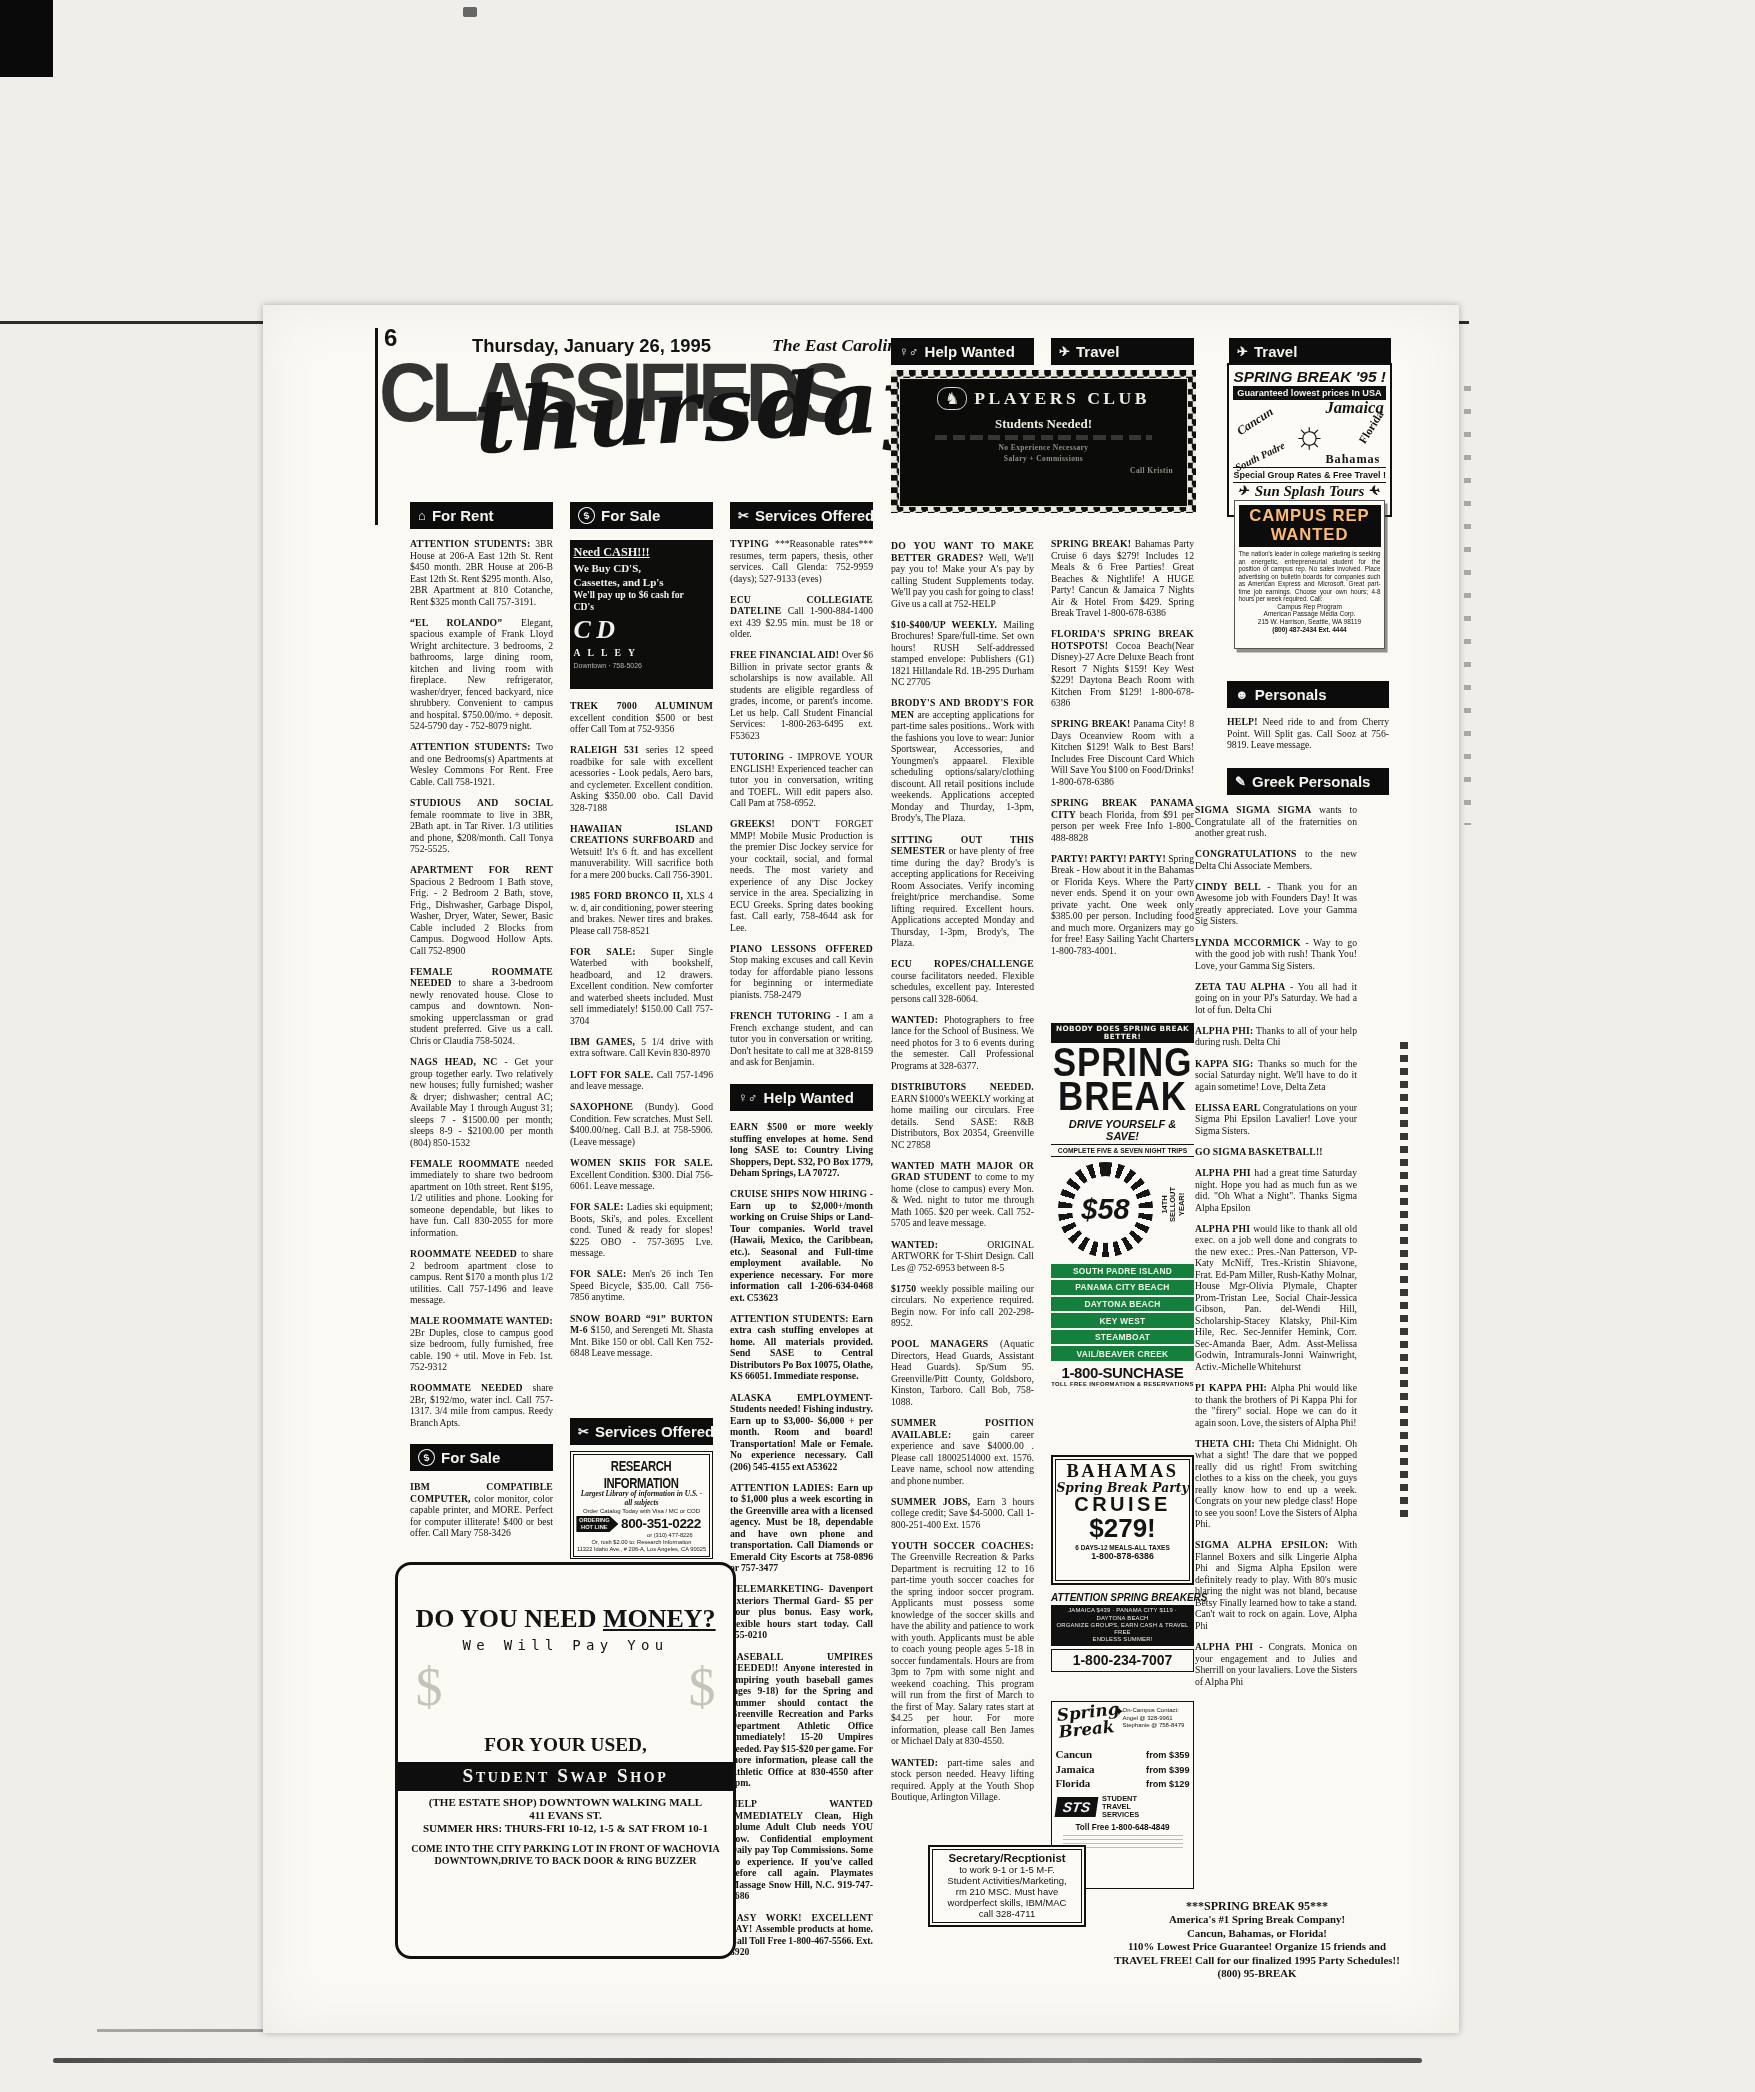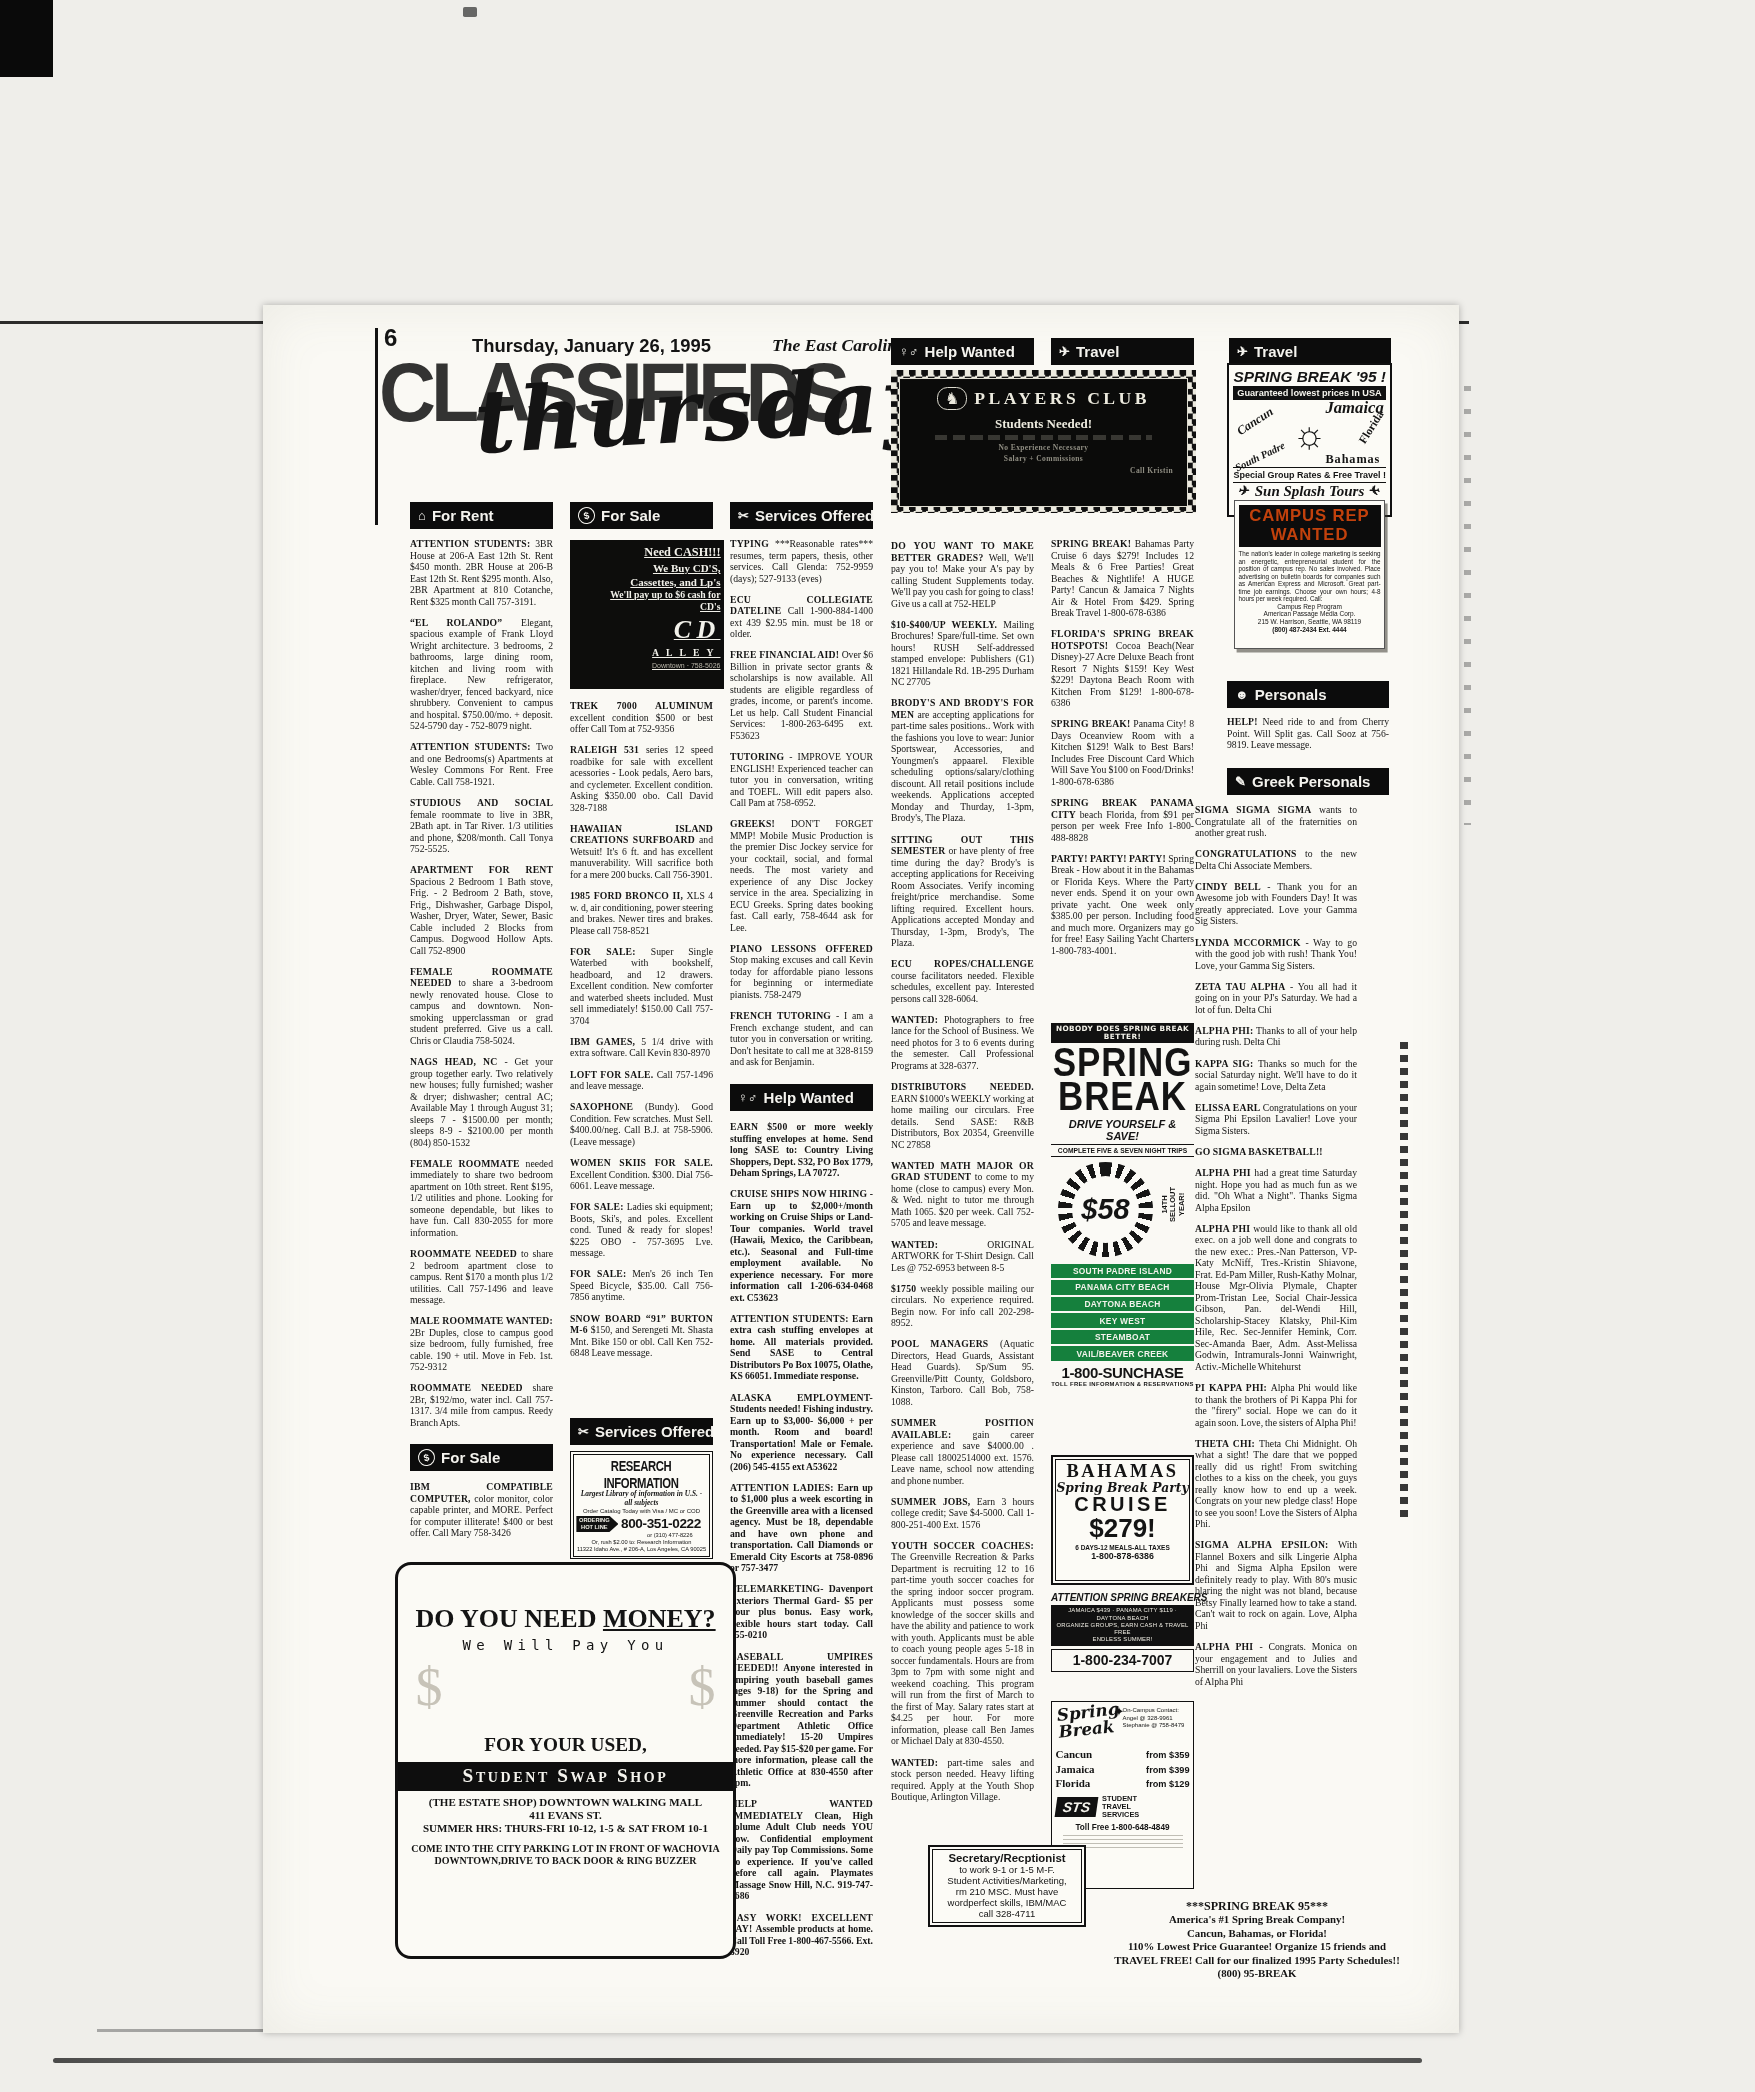--- a/index.html
+++ b/index.html
@@ -44,21 +44,21 @@
   #list-ibm{left:147px;top:1176px;width:143px;height:81px;}
   #list-forsale{left:307px;top:395px;width:143px;height:715px;}
   #list-services{left:467px;top:233px;width:143px;height:542px;}
   #list-helpA{left:467px;top:816px;width:143px;height:846px;font-weight:bold;}
   #list-helpB{left:628px;top:235px;width:143px;height:1301px;}
   #list-travel{left:788px;top:233px;width:143px;height:481px;}
   #list-personals{left:964px;top:411px;width:162px;height:51px;}
   #list-greek{left:932px;top:499px;width:162px;height:1185px;}
   .sprocket{left:1137px;top:737px;width:8px;height:481px;background:repeating-linear-gradient(to bottom,#151515 0 7px,transparent 7px 13px);opacity:.85;}
   
-  #cdad{left:307px;top:235px;width:154px;height:149px;background:#0d0d0c;color:#f2f1ea;text-align:right;padding:5.3px 3.5px;text-decoration:underline;}
+  #cdad{left:307px;top:235px;width:143px;height:149px;background:#0d0d0c;color:#f2f1ea;text-align:left;padding:5.3px 3.5px;}
   .cd-l1{font:bold 12.3px "Liberation Serif",serif;text-decoration:underline;}
   .cd-l2{font:bold 11px "Liberation Serif",serif;margin-top:1.8px;}
   .cd-l3{font:bold 9.7px "Liberation Serif",serif;margin-top:0.9px;}
   .cd-logo{margin-top:3.5px;line-height:1;}
   .cdbig{font:bold italic 26px "Liberation Serif",serif;letter-spacing:5.3px;}
   .cdsmall{display:block;font:bold 9.7px "Liberation Serif",serif;letter-spacing:7px;margin-top:1.8px;}
   .cd-foot{font:7px "Liberation Sans",sans-serif;color:#b9b5a8;margin-top:4.4px;}
   
   #research{left:307px;top:1146px;width:143px;border:1.8px solid #111;background:#fcfbf6;padding:1.8px;}
   .ri-in{border:0.9px solid #111;padding:2.6px 2.6px 3.5px;}
@@ -108,21 +108,21 @@
   .ss-florida{right:-3.5px;top:21px;transform:rotate(-58deg);font:bold 11.4px "Liberation Serif",serif;}
   .ss-padre{left:0;bottom:5.3px;transform:rotate(-26deg);font:bold italic 10.5px "Liberation Serif",serif;}
   .ss-bahamas{right:5.3px;bottom:0;font:bold 12.3px "Liberation Serif",serif;letter-spacing:0.9px;}
   .ss-rates{border-top:1.8px solid #111;font:bold 9px "Liberation Sans",sans-serif;padding-top:1.8px;white-space:nowrap;}
   .ss-co{border-top:1.8px solid #111;margin-top:1.8px;display:flex;justify-content:center;gap:6.1px;align-items:center;font:italic bold 15px "Liberation Serif",serif;}
   .ss-plane{font-size:13px;}
   .flip{transform:scaleX(-1);}
   .ss-phone{font:italic bold 14.5px "Liberation Sans",sans-serif;}
   
   #campusrep{left:971px;top:195px;width:151px;height:149px;background:#fcfbf6;border:0.9px solid #555;box-shadow:2.6px 3.5px 0 rgba(60,58,50,.55);padding:3.5px;overflow:hidden;}
-  .cr-head{background:#0c0c0c;color:#c2410c;text-align:center;font:bold 16.7px/18.4px "Liberation Sans",sans-serif;padding:2.6px 0;letter-spacing:0.9px;}
+  .cr-head{background:#0c0c0c;color:#fdba74;text-align:center;font:bold 16.7px/18.4px "Liberation Sans",sans-serif;padding:2.6px 0;letter-spacing:0.9px;}
   .cr-body{font:6.3px/7.5px "Liberation Sans",sans-serif;text-align:justify;margin-top:3.5px;}
   .cr-c{font:6.5px/7.7px "Liberation Sans",sans-serif;text-align:center;}
   .cr-c.b{font-weight:bold;}
   
   #sunchase{left:788px;top:718px;width:143px;height:425px;overflow:hidden;}
   .sc-banner{background:#111;color:#f2f1e8;font:bold 7.3px/8.3px "DejaVu Sans",sans-serif;padding:1.8px 0.9px;text-align:center;letter-spacing:0.4px;}
   .sc-big{font:bold 35px/32px "Liberation Sans",sans-serif;letter-spacing:0.9px;text-align:center;transform:scaleY(1.15);margin-top:2.6px;}
   .sc-drive{font:bold italic 11px "Liberation Sans",sans-serif;text-align:center;margin-top:5.3px;}
   .sc-comp{font:bold 6.7px "Liberation Sans",sans-serif;text-align:center;border-top:1.3px solid #111;border-bottom:1.3px solid #111;padding:1.8px 0;margin:2.6px 0;}
   .sc-burstrow{position:relative;height:102px;}

